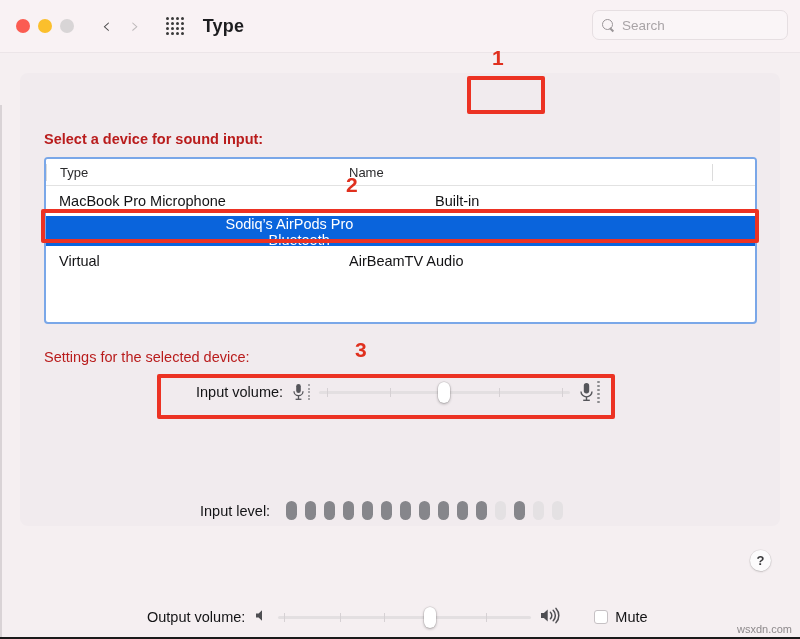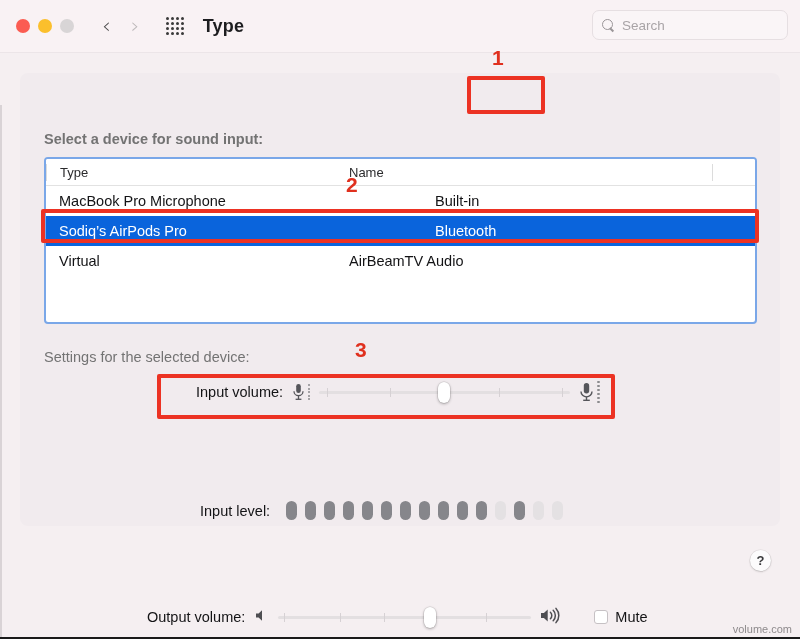--- a/index.html
+++ b/index.html
@@ -158,21 +158,21 @@
     left: 20px; top: 20px;
     width: 760px; height: 453px;
     background: #f1ebee;
     border-radius: 8px;
   }
 
   .sectionlabel {
     position: absolute;
     font-size: 14.5px;
     font-weight: bold;
-    color: #737373;
+    color: #b91c1c;
   }
   .lbl-select   { left: 24px; top: 58px; }
   .lbl-settings { left: 24px; top: 276px; font-weight: normal; font-size: 14.5px; }
 
   
   .devtable {
     position: absolute;
     left: 24px; top: 84px;
     width: 713px; height: 167px;
     background: #ffffff;
@@ -196,21 +196,21 @@
   }
   .th.name { width: 376px; }
   .th.type { width: 290px; border-left: 1px solid #dcdcdc; }
   .th.ext  { flex: 1; border-left: 1px solid #dcdcdc; }
 
   .trow {
     display: flex;
     height: 30px;
     align-items: center;
   }
-  .trow.sel { background: #0a64dc; }
+  .trow.sel { background: #0a64dc; flex-direction: column; }
   .td {
     font-size: 14.5px;
     color: #131315;
     padding-left: 13px;
     white-space: nowrap;
   }
   .td.name { width: 376px; }
   .td.type { width: 290px; }
   .trow.sel .td { color: #ffffff; }
 
@@ -518,21 +518,21 @@
           <path d="M16 1.4a10.4 10.4 0 0 1 0 14.2" fill="none" stroke="#4e4e52" stroke-width="1.5" stroke-linecap="round"></path>
         </svg>
       </span>
 
       <span class="mute">
         <span class="checkbox"></span>
         <span class="bodytext">Mute</span>
       </span>
     </div>
 
-    <div class="watermark">volume.com</div>
+    <div class="watermark">wsxdn.com</div>
   </div>
 
   <div class="annobox" style="left:467px; top:76px; width:78px; height:38px;"></div>
   <div class="annonum" style="left:492px; top:46px;">1</div>
 
   <div class="annobox" style="left:41px; top:209px; width:718px; height:34px;"></div>
   <div class="annonum" style="left:346px; top:173px;">2</div>
 
   <div class="annobox" style="left:157px; top:374px; width:458px; height:45px;"></div>
   <div class="annonum" style="left:355px; top:338px;">3</div>

